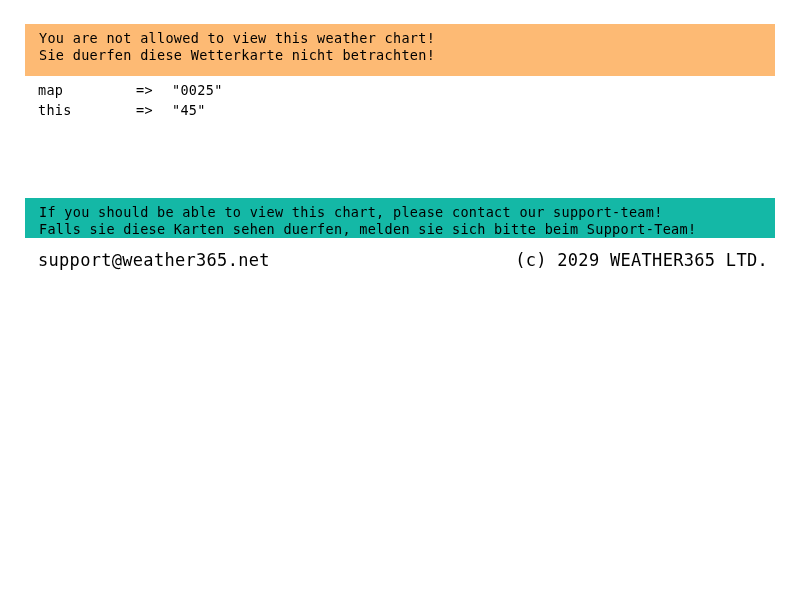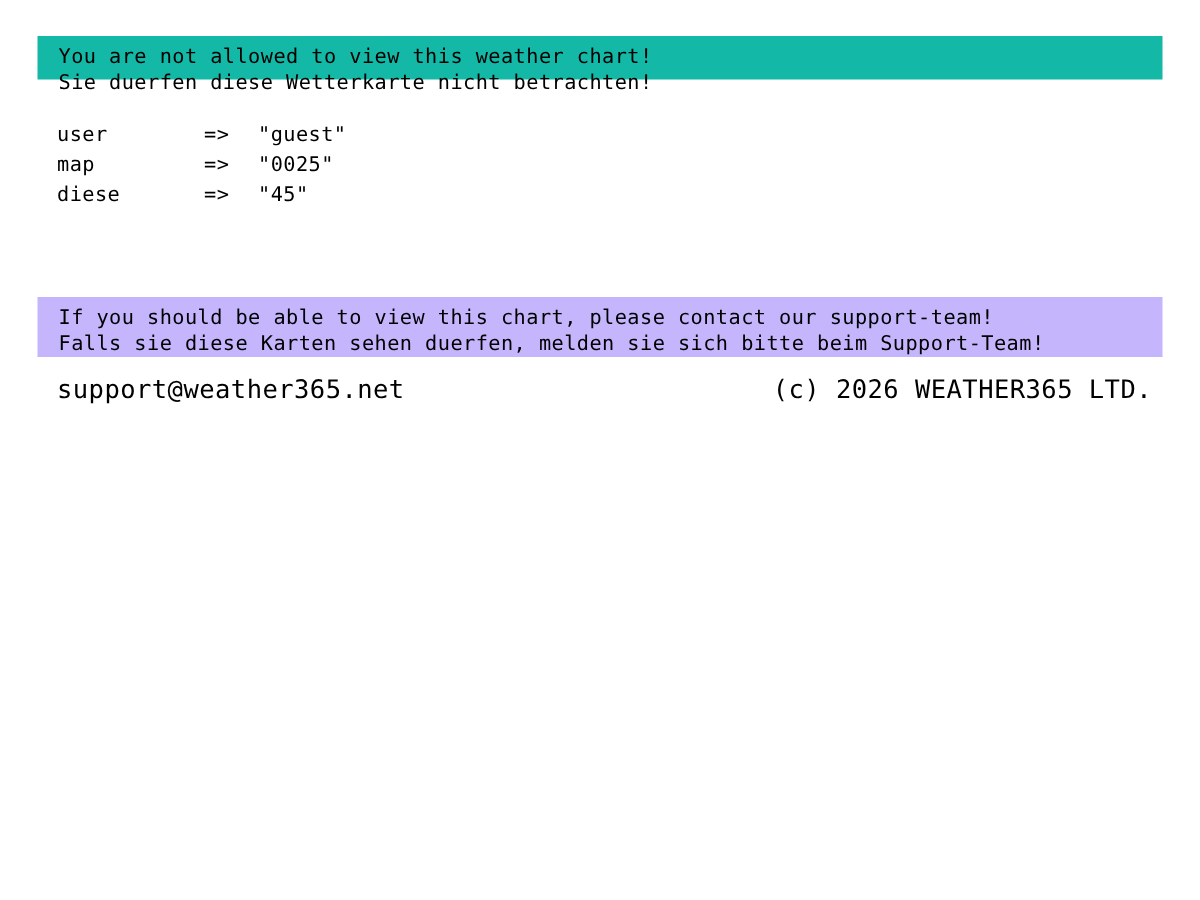--- a/index.html
+++ b/index.html
@@ -22,26 +22,26 @@
   }
   .banner {
     position: absolute;
     left: 25px;
     width: 750px;
     box-sizing: border-box;
     padding: 6px 14px;
   }
   .banner-error {
     top: 24px;
-    background: #14b8a6;
-    height: 29px;
+    background: #fdba74;
+    height: 52px;
   }
   .banner-info {
     top: 198px;
-    background: #c4b5fd;
+    background: #14b8a6;
     height: 40px;
   }
   .banner-line {
     line-height: 17px;
     white-space: pre;
     font-size: 13.5px;
     letter-spacing: 0.3px;
   }
   .params {
     position: absolute;
@@ -80,40 +80,35 @@
 <div class="page">
 
   <div class="banner banner-error">
     <div class="banner-line">You are not allowed to view this weather chart!</div>
     <div class="banner-line">Sie duerfen diese Wetterkarte nicht betrachten!</div>
   </div>
 
   <table class="params">
     <tbody>
       <tr>
-        <td class="col-key">user</td>
-        <td class="col-arrow">=&gt;</td>
-        <td class="col-val">"guest"</td>
-      </tr>
-      <tr>
         <td class="col-key">map</td>
         <td class="col-arrow">=&gt;</td>
         <td class="col-val">"0025"</td>
       </tr>
       <tr>
-        <td class="col-key">diese</td>
+        <td class="col-key">this</td>
         <td class="col-arrow">=&gt;</td>
         <td class="col-val">"45"</td>
       </tr>
     </tbody>
   </table>
 
   <div class="banner banner-info">
     <div class="banner-line">If you should be able to view this chart, please contact our support-team!</div>
     <div class="banner-line">Falls sie diese Karten sehen duerfen, melden sie sich bitte beim Support-Team!</div>
   </div>
 
   <div class="footer">
     <span>support@weather365.net</span>
-    <span>(c) 2026 WEATHER365 LTD.</span>
+    <span>(c) 2029 WEATHER365 LTD.</span>
   </div>
 
 </div>
 
 </body></html>

